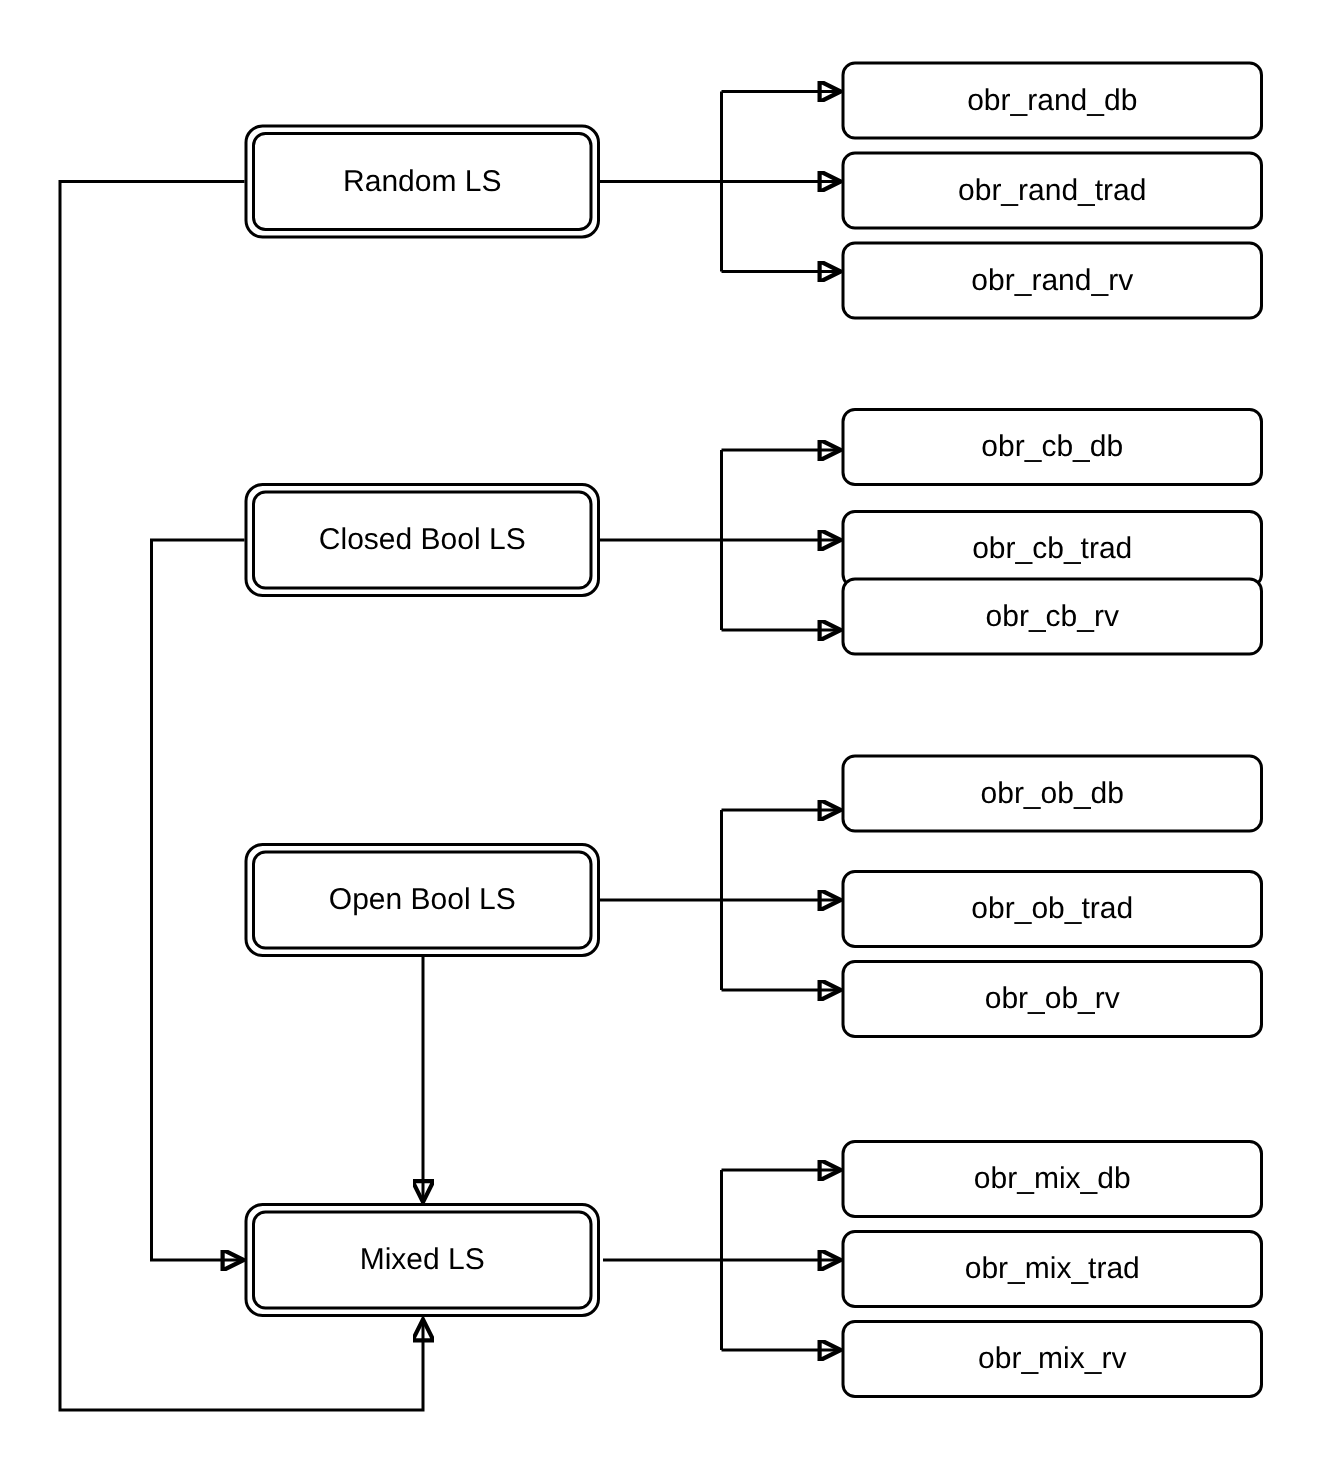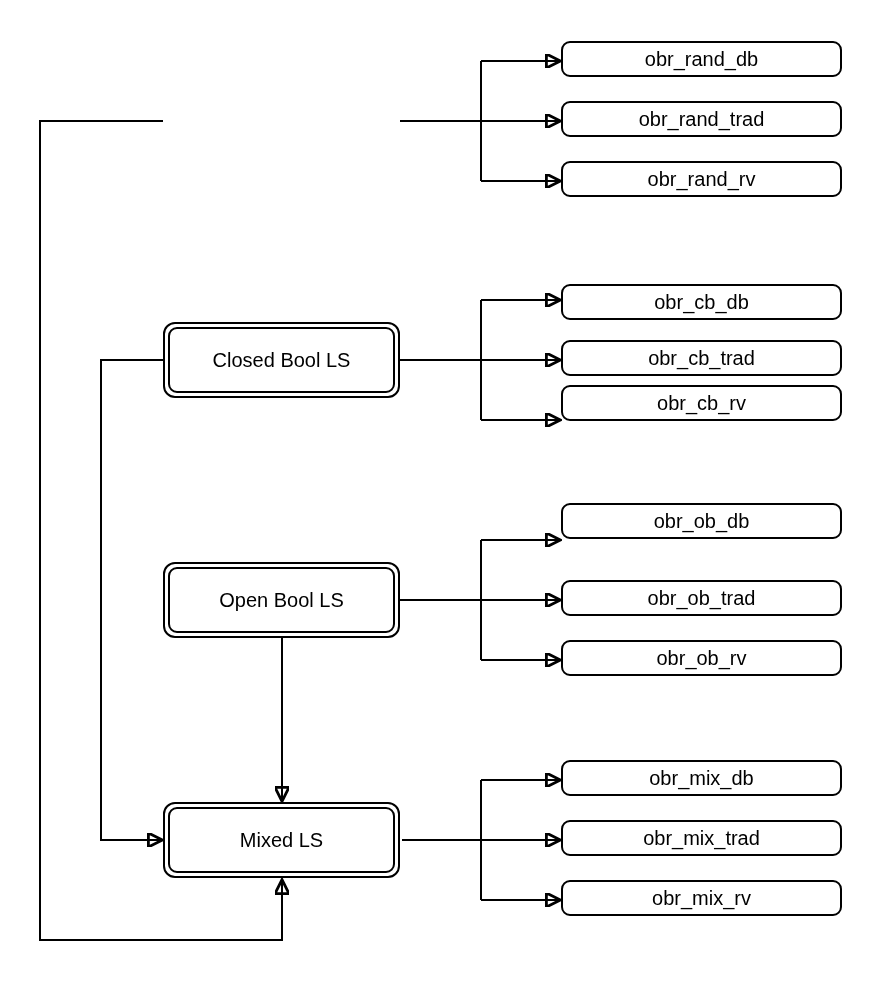--- a/index.html
+++ b/index.html
@@ -42,21 +42,21 @@
     border: 2px solid #000000;
     border-radius: 9px;
     display: flex;
     align-items: center;
     justify-content: center;
   }
   .leaf-node {
     position: absolute;
     left: 561px;
     width: 281px;
-    height: 36px;
+    height: 52px;
     background: #ffffff;
     border: 2px solid #000000;
     border-radius: 9px;
     box-sizing: border-box;
     display: flex;
     align-items: center;
     justify-content: center;
   }
   .node-label {
     font-size: 20px;
@@ -96,20 +96,25 @@
     <path d="M481,780 H559" marker-end="url(#arrow)"></path>
     <path d="M481,900 H559" marker-end="url(#arrow)"></path>
 
     <path d="M163,121 L40,121 L40,940 L282,940 L282,881" marker-end="url(#arrow)"></path>
 
     <path d="M163,360 L101,360 L101,840 L161,840" marker-end="url(#arrow)"></path>
 
     <path d="M282,638 L282,800" marker-end="url(#arrow)"></path>
   </svg>
 
+  <div class="main-node" style="left:163px; top:83px">
+    <div class="inner">
+      <span class="node-label">Random LS</span>
+    </div>
+  </div>
 
   <div class="main-node" style="left:163px; top:322px">
     <div class="inner">
       <span class="node-label">Closed Bool LS</span>
     </div>
   </div>
 
   <div class="main-node" style="left:163px; top:562px">
     <div class="inner">
       <span class="node-label">Open Bool LS</span>
@@ -125,21 +130,21 @@
   <div class="leaf-node" style="top:41px">
     <span class="node-label">obr_rand_db</span>
   </div>
   <div class="leaf-node" style="top:101px">
     <span class="node-label">obr_rand_trad</span>
   </div>
   <div class="leaf-node" style="top:161px">
     <span class="node-label">obr_rand_rv</span>
   </div>
 
-  <div class="leaf-node" style="top:284px">
+  <div class="leaf-node" style="top:272px">
     <span class="node-label">obr_cb_db</span>
   </div>
   <div class="leaf-node" style="top:340px">
     <span class="node-label">obr_cb_trad</span>
   </div>
   <div class="leaf-node" style="top:385px">
     <span class="node-label">obr_cb_rv</span>
   </div>
 
   <div class="leaf-node" style="top:503px">

